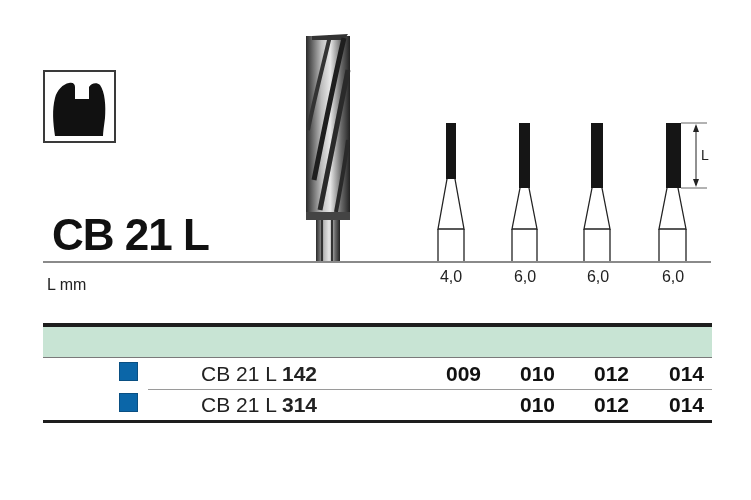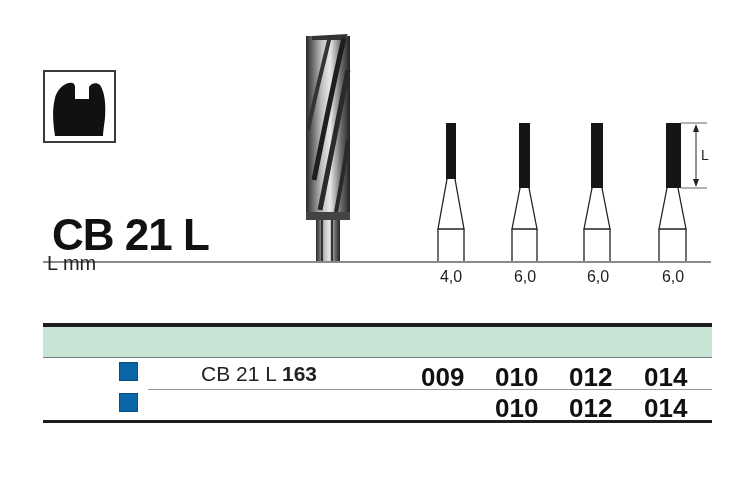--- a/index.html
+++ b/index.html
@@ -2,35 +2,35 @@
 <html><head>
   <meta charset="utf-8">
   <style>
     html, body { margin: 0; padding: 0; background: #ffffff; }
     body { width: 751px; height: 500px; position: relative; overflow: hidden;
            font-family: "Liberation Sans", sans-serif; color: #1a1a1a; }
     .abs { position: absolute; }
     .shape-box { left: 43px; top: 70px; width: 73px; height: 73px; border: 2px solid #3a3a3a; box-sizing: border-box; background: #fff; }
     .title { left: 52px; top: 210px; font-size: 44px; font-weight: 700; letter-spacing: -1px; color: #111; line-height: 50px; }
     .baseline { left: 43px; top: 261px; width: 668px; height: 2px; background: #8a8a8a; }
-    .lmm { left: 47px; top: 252px; font-size: 20px; color: #222; }
+    .lmm { left: 47px; top: 276px; font-size: 16px; color: #222; }
     .lval { top: 268px; font-size: 16px; color: #222; width: 50px; text-align: center; }
     .bur-photo { left: 300px; top: 30px; width: 60px; height: 232px; }
     .diagram { left: 420px; top: 110px; width: 300px; height: 152px; }
     .tbl-top { left: 43px; top: 323px; width: 669px; height: 4px; background: #1e1e1e; }
     .tbl-head { left: 43px; top: 327px; width: 669px; height: 31px; background: #c8e4d4; border-bottom: 1px solid #7a7a7a; box-sizing: border-box; }
     .row { left: 43px; width: 669px; height: 29px; }
     .row1 { top: 360px; }
     .row2 { top: 391px; }
     .row-div { left: 148px; top: 389px; width: 564px; height: 1px; background: #9a9a9a; }
     .tbl-bot { left: 43px; top: 420px; width: 669px; height: 3px; background: #1e1e1e; }
     .sq { position: absolute; left: 76px; top: 2px; width: 19px; height: 19px; background: #0b66a8; border: 1px solid #0a4f82; box-sizing: border-box; }
     .ref { position: absolute; left: 158px; top: 2px; font-size: 21px; color: #222; white-space: nowrap; }
     .ref b { font-weight: 700; }
-    .size { position: absolute; top: 2px; width: 60px; text-align: left; font-size: 26px; font-weight: 700; color: #111; }
+    .size { position: absolute; top: 2px; width: 60px; text-align: right; font-size: 21px; font-weight: 700; color: #111; }
   </style>
 </head>
 <body>
 
 <div class="abs shape-box">
   <svg width="69" height="69" viewBox="0 0 69 69">
     <path d="M10 64 C 8 50, 7 38, 10 26 C 12 18, 18 12, 24 11 C 28 10, 30 12, 30 15 L 30 27 L 44 27 L 44 15 C 46 11, 52 10, 55 13 C 60 20, 61 34, 60 46 C 59 54, 58 60, 58 64 Z" fill="#111"></path>
   </svg>
 </div>
 
@@ -105,30 +105,31 @@
 <div class="abs lval" style="left:426px;">4,0</div>
 <div class="abs lval" style="left:500px;">6,0</div>
 <div class="abs lval" style="left:573px;">6,0</div>
 <div class="abs lval" style="left:648px;">6,0</div>
 
 <div class="abs tbl-top"></div>
 <div class="abs tbl-head"></div>
 
 <div class="abs row row1">
   <span class="sq"></span>
-  <span class="ref"><span>CB 21 L</span> <b>163</b></span>
+  <span class="ref"><span>CB 21 L</span> <b>142</b></span>
   <span class="size" style="left:378px;">009</span>
   <span class="size" style="left:452px;">010</span>
   <span class="size" style="left:526px;">012</span>
   <span class="size" style="left:601px;">014</span>
 </div>
 
 <div class="abs row-div"></div>
 
 <div class="abs row row2">
   <span class="sq"></span>
+  <span class="ref"><span>CB 21 L</span> <b>314</b></span>
   <span class="size" style="left:378px;"></span>
   <span class="size" style="left:452px;">010</span>
   <span class="size" style="left:526px;">012</span>
   <span class="size" style="left:601px;">014</span>
 </div>
 
 <div class="abs tbl-bot"></div>
 
 </body></html>

